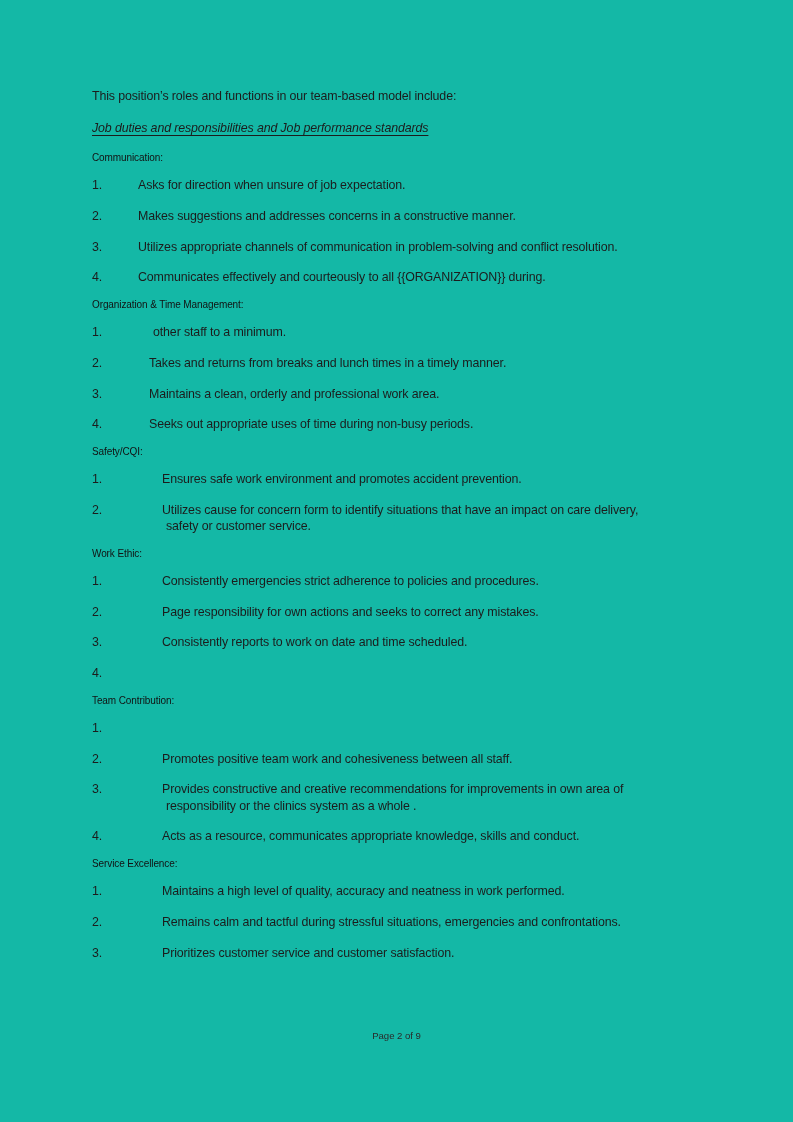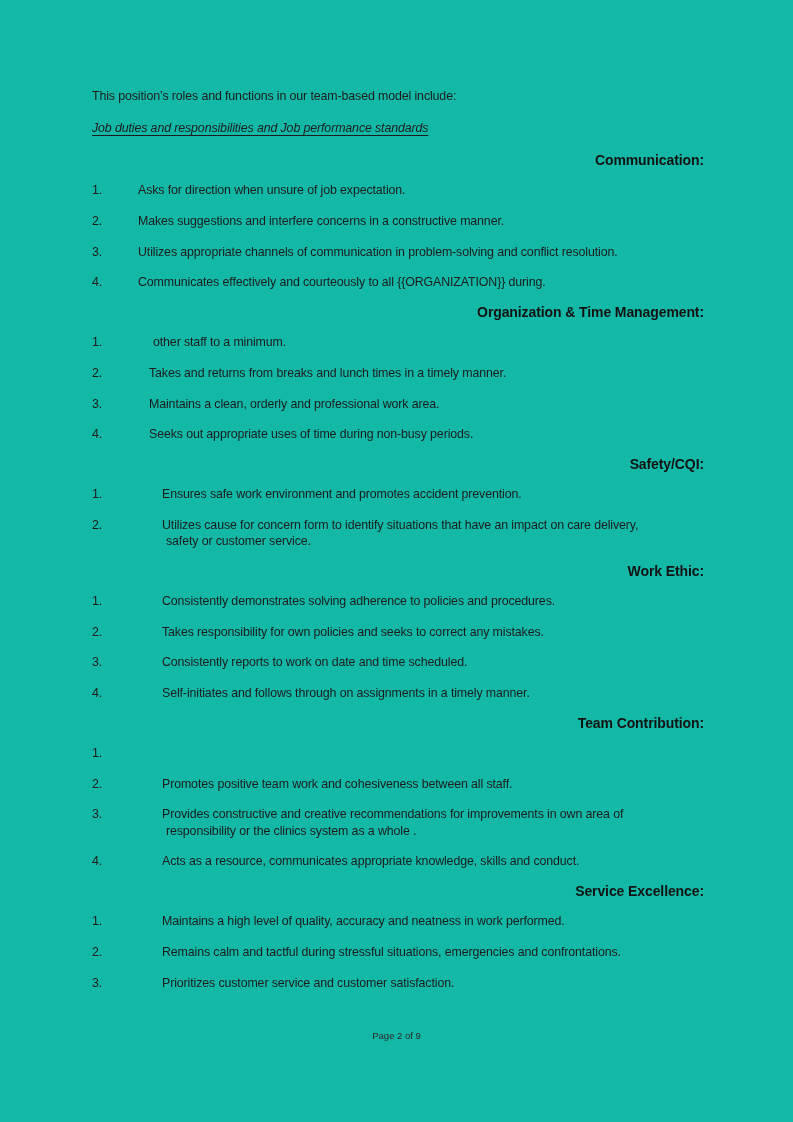--- a/index.html
+++ b/index.html
@@ -48,26 +48,25 @@
 
   .underline-head {
     text-decoration: underline;
     text-underline-offset: 2.5px;
     text-decoration-thickness: 1px;
     margin-bottom: 16px;
     font-style: italic;
   }
 
   .section-head {
-    font-weight: bold;
-    font-size: 14px;
+    font-weight: normal;
+    font-size: 10px;
     margin: 0 0 14px 0;
     letter-spacing: -0.1px;
     color: #121212;
-    text-align: right;
   }
 
   
   .list {
     margin: 0;
     padding: 0;
     list-style: none;
   }
   .item {
     display: flex;
@@ -128,21 +127,21 @@
     <div id="sections-root">
         <div class="sec-block">
           <p class="section-head">Communication:</p>
           <ul class="list ind-a">
             <li class="item">
               <span class="num">1.</span>
               <span class="txt"><span>Asks for direction when unsure of job expectation.</span></span>
             </li>
             <li class="item">
               <span class="num">2.</span>
-              <span class="txt"><span>Makes suggestions and interfere concerns in a constructive manner.</span></span>
+              <span class="txt"><span>Makes suggestions and addresses concerns in a constructive manner.</span></span>
             </li>
             <li class="item">
               <span class="num">3.</span>
               <span class="txt"><span>Utilizes appropriate channels of communication in problem-solving and conflict resolution.</span></span>
             </li>
             <li class="item">
               <span class="num">4.</span>
               <span class="txt"><span>Communicates effectively and courteously to all  {{ORGANIZATION}} during.</span></span>
             </li>
           </ul>
@@ -179,33 +178,32 @@
               <span class="num">2.</span>
               <span class="txt"><span>Utilizes cause for concern form to identify situations that have an impact on care delivery,</span><span class="cont-line">safety or customer service.</span></span>
             </li>
           </ul>
         </div>
         <div class="sec-block">
           <p class="section-head">Work Ethic:</p>
           <ul class="list ind-d">
             <li class="item">
               <span class="num">1.</span>
-              <span class="txt"><span>Consistently demonstrates solving adherence to policies and procedures.</span></span>
-            </li>
-            <li class="item">
-              <span class="num">2.</span>
-              <span class="txt"><span>Takes responsibility for own policies and seeks to correct any mistakes.</span></span>
+              <span class="txt"><span>Consistently emergencies strict adherence to policies and procedures.</span></span>
+            </li>
+            <li class="item">
+              <span class="num">2.</span>
+              <span class="txt"><span>Page responsibility for own actions and seeks to correct any mistakes.</span></span>
             </li>
             <li class="item">
               <span class="num">3.</span>
               <span class="txt"><span>Consistently reports to work on date and time scheduled.</span></span>
             </li>
             <li class="item">
               <span class="num">4.</span>
-              <span class="txt"><span>Self-initiates and follows through on assignments in a timely manner.</span></span>
             </li>
           </ul>
         </div>
         <div class="sec-block">
           <p class="section-head">Team Contribution:</p>
           <ul class="list ind-d">
             <li class="item">
               <span class="num">1.</span>
             </li>
             <li class="item">

